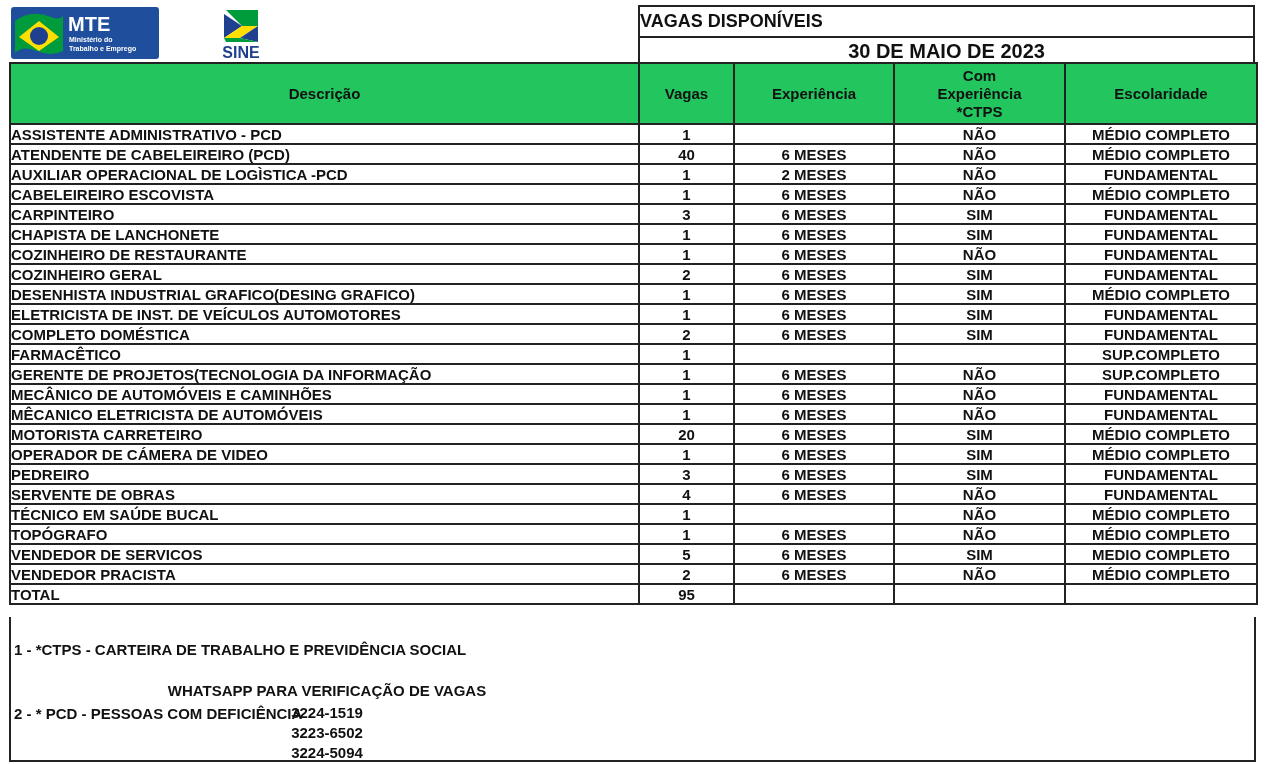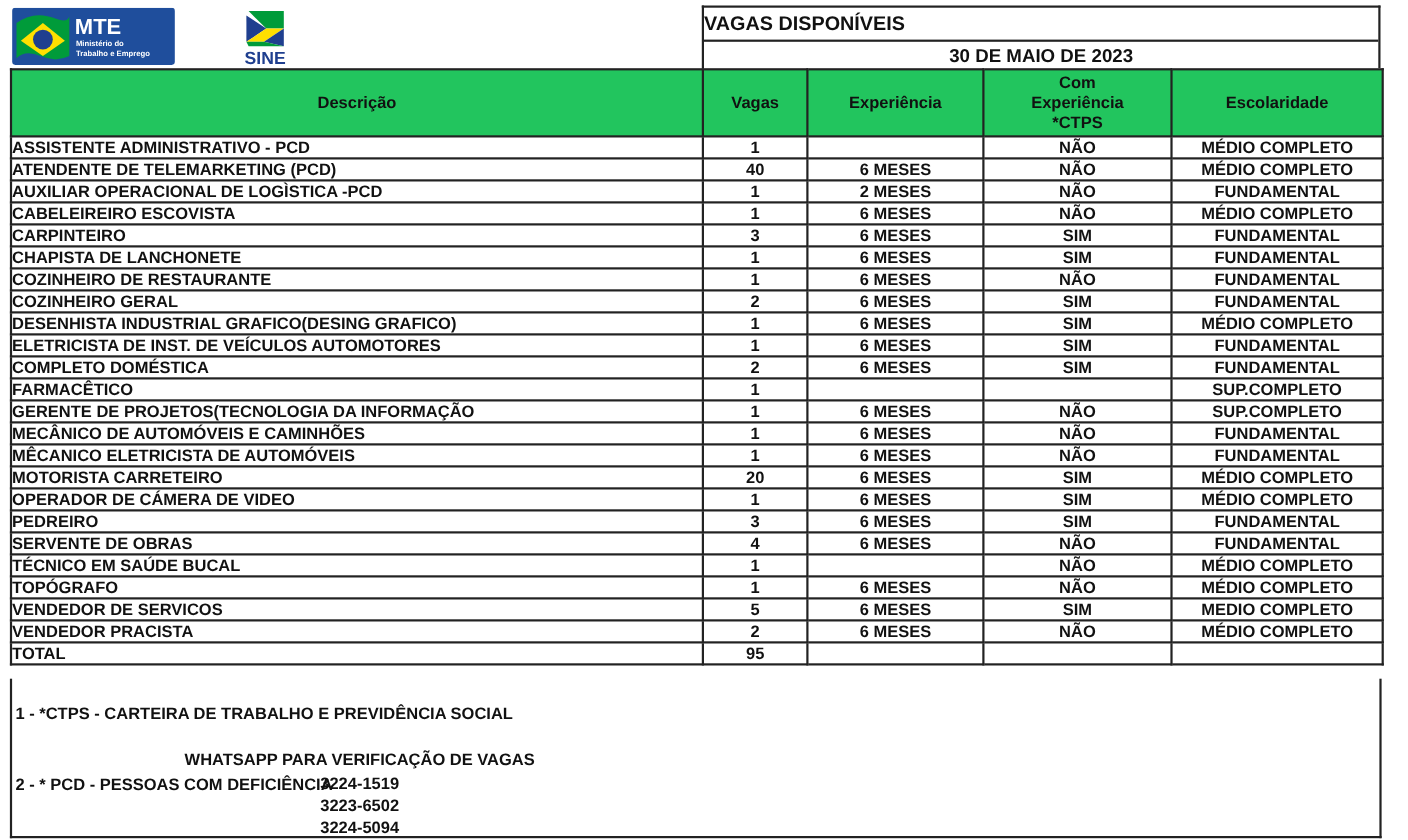--- a/index.html
+++ b/index.html
@@ -7,21 +7,21 @@
            font-family: "Liberation Sans", sans-serif; color: #111; }
     .sheet { position: absolute; left: 9px; top: 5px; width: 1247px; height: 757px; }
     
     .logos { position: absolute; left: 0; top: 0; width: 630px; height: 58px; }
     .mte { position: absolute; left: 2px; top: 2px; width: 148px; height: 52px; }
     .sine { position: absolute; left: 203px; top: 3px; width: 58px; height: 56px; }
     .title-box { position: absolute; left: 629px; top: 0; width: 617px; height: 57px;
                  border: 2px solid #222; border-bottom: none; box-sizing: border-box; }
     .title-row { height: 29px; line-height: 29px; text-align: left; font-weight: bold;
                  font-size: 18px; border-bottom: 2px solid #222; }
-    .date-row { height: 26px; line-height: 26px; text-align: center; font-weight: bold; font-size: 17px; }
+    .date-row { height: 26px; line-height: 26px; text-align: center; font-weight: bold; font-size: 20px; }
     
     table.jobs { position: absolute; left: 0; top: 57px; border-collapse: collapse;
                  width: 1247px; table-layout: fixed; }
     table.jobs th, table.jobs td { border: 2px solid #222; padding: 0; font-weight: bold; }
     table.jobs th { background: #22c55e; height: 59px; font-size: 15px; text-align: center; line-height: 18px; }
     table.jobs td { height: 18px; font-size: 15px; line-height: 17px; white-space: nowrap; overflow: hidden; }
     td.desc { padding-left: 3px; text-align: left; }
     td.c { text-align: center; }
     col.c1 { width: 629px; } col.c2 { width: 95px; } col.c3 { width: 160px; }
     col.c4 { width: 171px; } col.c5 { width: 192px; }
@@ -84,21 +84,21 @@
     </thead>
     <tbody id="rows">
         <tr>
           <td class="desc">ASSISTENTE ADMINISTRATIVO - PCD</td>
           <td class="c">1</td>
           <td class="c"></td>
           <td class="c">NÃO</td>
           <td class="c">MÉDIO COMPLETO</td>
         </tr>
         <tr>
-          <td class="desc">ATENDENTE DE TELEMARKETING (PCD)</td>
+          <td class="desc">ATENDENTE DE CABELEIREIRO (PCD)</td>
           <td class="c">40</td>
           <td class="c">6 MESES</td>
           <td class="c">NÃO</td>
           <td class="c">MÉDIO COMPLETO</td>
         </tr>
         <tr>
           <td class="desc">AUXILIAR OPERACIONAL DE LOGÌSTICA -PCD</td>
           <td class="c">1</td>
           <td class="c">2 MESES</td>
           <td class="c">NÃO</td>

